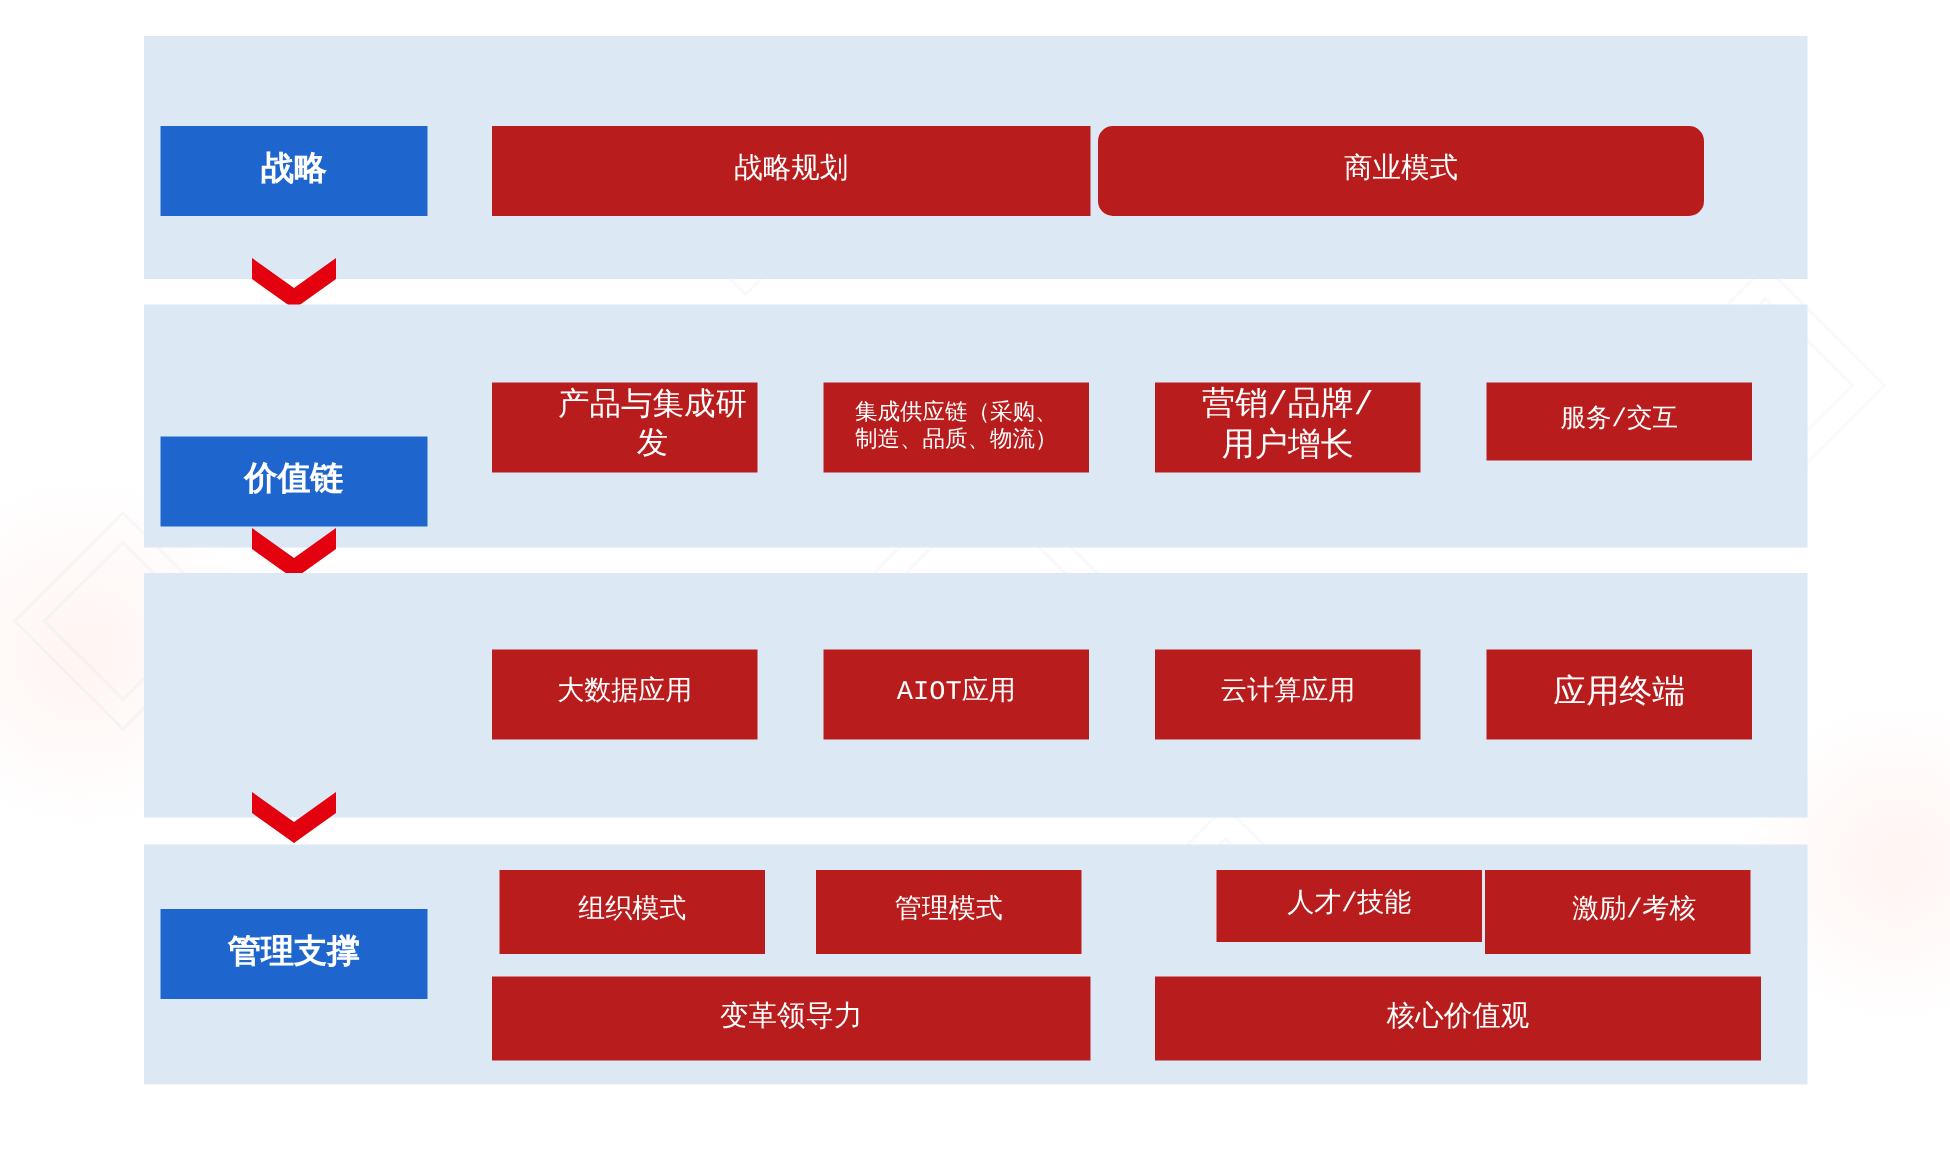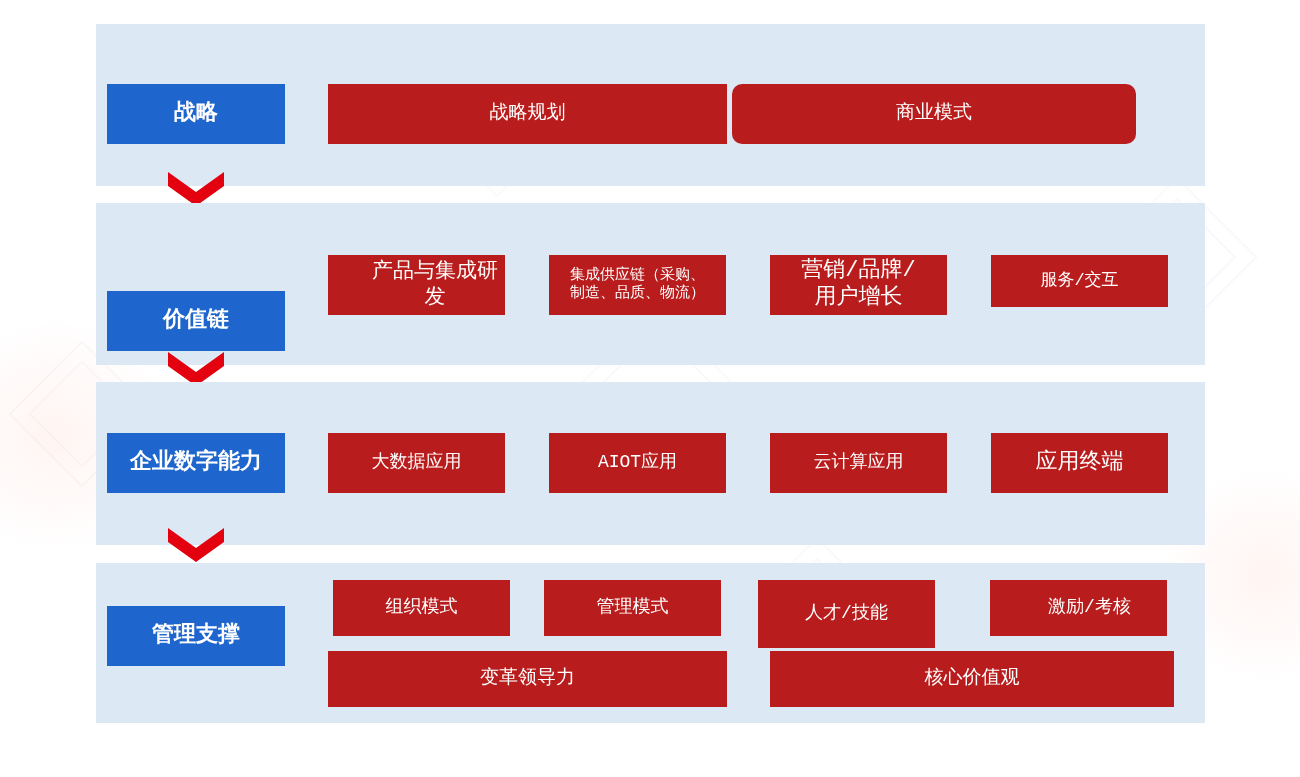--- a/index.html
+++ b/index.html
@@ -115,21 +115,20 @@
   <div class="box secondary" style="left:991px; top:255px; width:177px; height:52px; font-size:17px;">服务/交互</div>
 
   <div class="arrow" style="left:168px; top:352px;">
     <svg width="56" height="34" viewBox="0 0 56 34" xmlns="http://www.w3.org/2000/svg">
       <polygon points="0,0 28,20 56,0 56,14 28,34 0,14" fill="#e3000f"></polygon>
     </svg>
   </div>
 
   <div class="band" style="top:382px; height:163px;"></div>
 
-  <div class="box primary" style="left:107px; top:433px; width:178px; height:60px; font-size:22px;">企业数字能力</div>
 
   <div class="box secondary" style="left:328px; top:433px; width:177px; height:60px; font-size:18px;">大数据应用</div>
 
   <div class="box secondary" style="left:549px; top:433px; width:177px; height:60px; font-size:18px;">AIOT应用</div>
 
   <div class="box secondary" style="left:770px; top:433px; width:177px; height:60px; font-size:18px;">云计算应用</div>
 
   <div class="box secondary" style="left:991px; top:433px; width:177px; height:60px; font-size:22px;">应用终端</div>
 
   <div class="arrow" style="left:168px; top:528px;">
@@ -139,21 +138,21 @@
   </div>
 
   <div class="band" style="top:563px; height:160px;"></div>
 
   <div class="box primary" style="left:107px; top:606px; width:178px; height:60px; font-size:22px;">管理支撑</div>
 
   <div class="box secondary" style="left:333px; top:580px; width:177px; height:56px; font-size:18px;">组织模式</div>
 
   <div class="box secondary" style="left:544px; top:580px; width:177px; height:56px; font-size:18px;">管理模式</div>
 
-  <div class="box secondary" style="left:758px; top:580px; width:177px; height:68px; font-size:18px;">人才/技能</div>
+  <div class="box secondary" style="left:811px; top:580px; width:177px; height:48px; font-size:18px;">人才/技能</div>
 
   <div class="box secondary" style="left:990px; top:580px; width:177px; height:56px; font-size:18px;padding-left:28px;">激励/考核</div>
 
   <div class="box secondary" style="left:328px; top:651px; width:399px; height:56px; font-size:19px;">变革领导力</div>
 
   <div class="box secondary" style="left:770px; top:651px; width:404px; height:56px; font-size:19px;">核心价值观</div>
 
 </div>
 
 </body></html>

